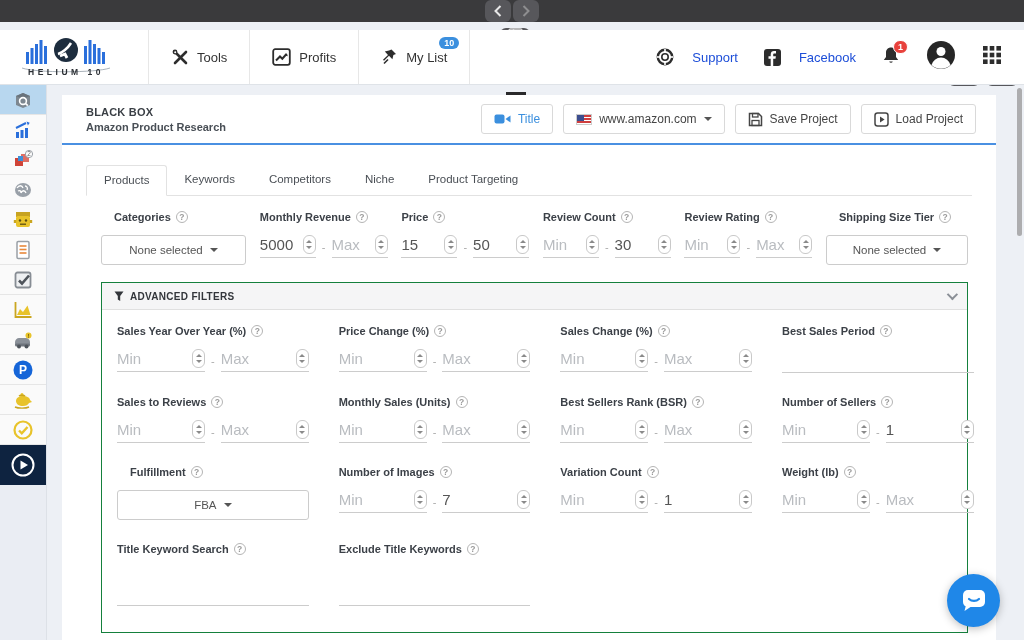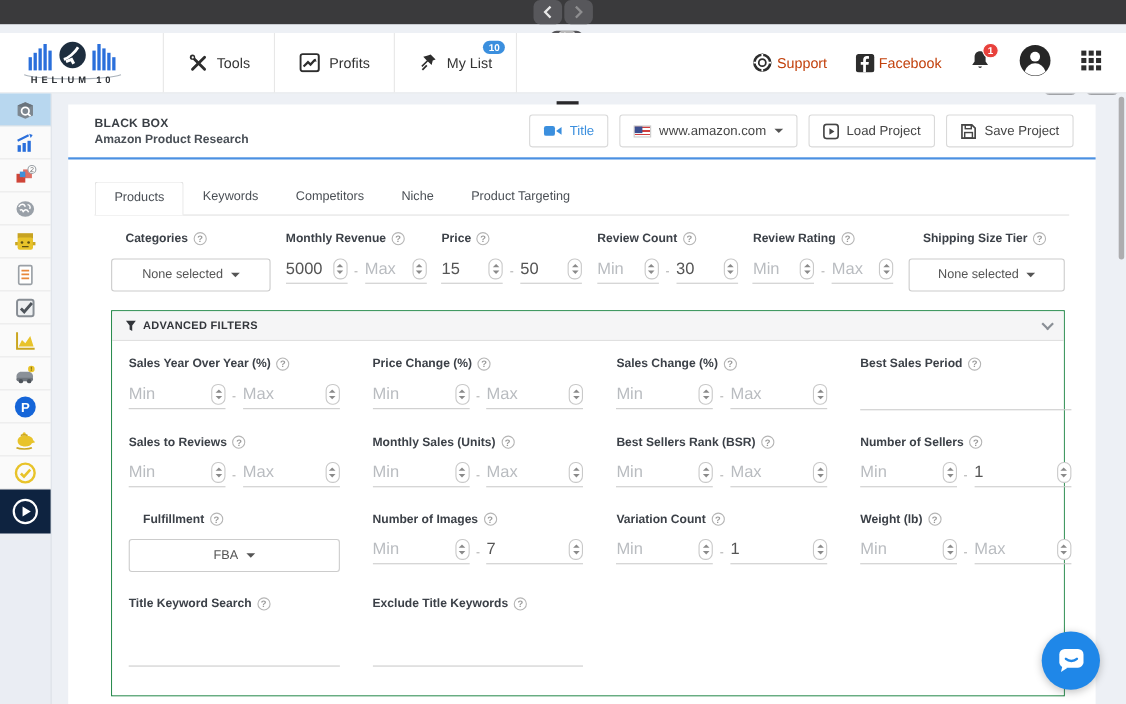--- a/index.html
+++ b/index.html
@@ -21,21 +21,21 @@
   .chrome-right .cbtn { width:32px; }
   .tabedge { width:20px; height:30px; margin:-0 -6px 0 2px; background:#29292b; color:#9a9a9a; font-size:14px; display:flex; align-items:center; justify-content:center; }
 
   
   .h10bar { position:absolute; top:30px; left:0; right:0; height:55px; background:#fff; border-bottom:1px solid #dfe3e8; display:flex; align-items:stretch; }
   .logo { width:148px; display:flex; align-items:center; justify-content:center; }
   .vdiv { width:1px; background:#e7e7e7; }
   .nav-item { display:flex; align-items:center; gap:8px; padding:0 22px; font-size:13px; color:#333; position:relative; cursor:pointer; }
   .nav-badge { position:absolute; top:7px; right:10px; background:#3b8fde; color:#fff; font-size:9px; font-weight:bold; border-radius:8px; padding:1px 5px; }
   .bar-right { margin-left:auto; display:flex; align-items:center; gap:26px; padding-right:22px; }
-  .link-item { display:flex; align-items:center; gap:4px; font-size:13px; color:#c2410c; cursor:pointer; }
+  .link-item { display:flex; align-items:center; gap:18px; font-size:13px; color:#1d4ed8; cursor:pointer; }
   .bell-wrap { position:relative; cursor:pointer; }
   .bell-badge { position:absolute; top:-6px; right:-8px; background:#e8413c; color:#fff; font-size:9px; font-weight:bold; border-radius:8px; padding:1px 4px; border:1.5px solid #fff; }
 
   
   .sidebar { position:absolute; top:85px; left:0; bottom:0; width:47px; background:#eaedf3; border-right:1px solid #dde1e7; }
   .side-item { height:30px; background:#fafafa; border-bottom:1px solid #e6e6e6; display:flex; align-items:center; justify-content:center; cursor:pointer; }
   .side-item.active { background:#b8d7ef; }
   .side-item.dark { background:#0e2340; height:40px; border-bottom:none; }
 
   
@@ -372,32 +372,32 @@
               </svg>
             <span>Title</span>
           </button>
           <button class="btn">
             <span class="flag"></span>
             <span>www.amazon.com</span>
             <span class="caret"></span>
           </button>
           <button class="btn">
             <svg width="15" height="15" viewBox="0 0 15 15">
-                <rect x="1" y="1" width="13" height="13" rx="2.5" fill="none" stroke="#454545" stroke-width="1.5"></rect>
-                <path d="M6 4.5v6l4.6-3z" fill="#454545"></path>
-              </svg>
-            <span>Load Project</span>
-          </button>
-          <button class="btn">
-            <svg width="15" height="15" viewBox="0 0 15 15">
                 <path d="M1.5 1.5h9l3 3v9h-12z" fill="none" stroke="#454545" stroke-width="1.5"></path>
                 <rect x="4" y="8.5" width="7" height="5" fill="none" stroke="#454545" stroke-width="1.3"></rect>
                 <rect x="4.5" y="1.5" width="5.5" height="3.5" fill="none" stroke="#454545" stroke-width="1.3"></rect>
               </svg>
             <span>Save Project</span>
+          </button>
+          <button class="btn">
+            <svg width="15" height="15" viewBox="0 0 15 15">
+                <rect x="1" y="1" width="13" height="13" rx="2.5" fill="none" stroke="#454545" stroke-width="1.5"></rect>
+                <path d="M6 4.5v6l4.6-3z" fill="#454545"></path>
+              </svg>
+            <span>Load Project</span>
           </button>
         </div>
       </div>
 
       <div class="tabs" id="tabs">
           <div class="tab active">Products</div>
           <div class="tab">Keywords</div>
           <div class="tab">Competitors</div>
           <div class="tab">Niche</div>
           <div class="tab">Product Targeting</div>

